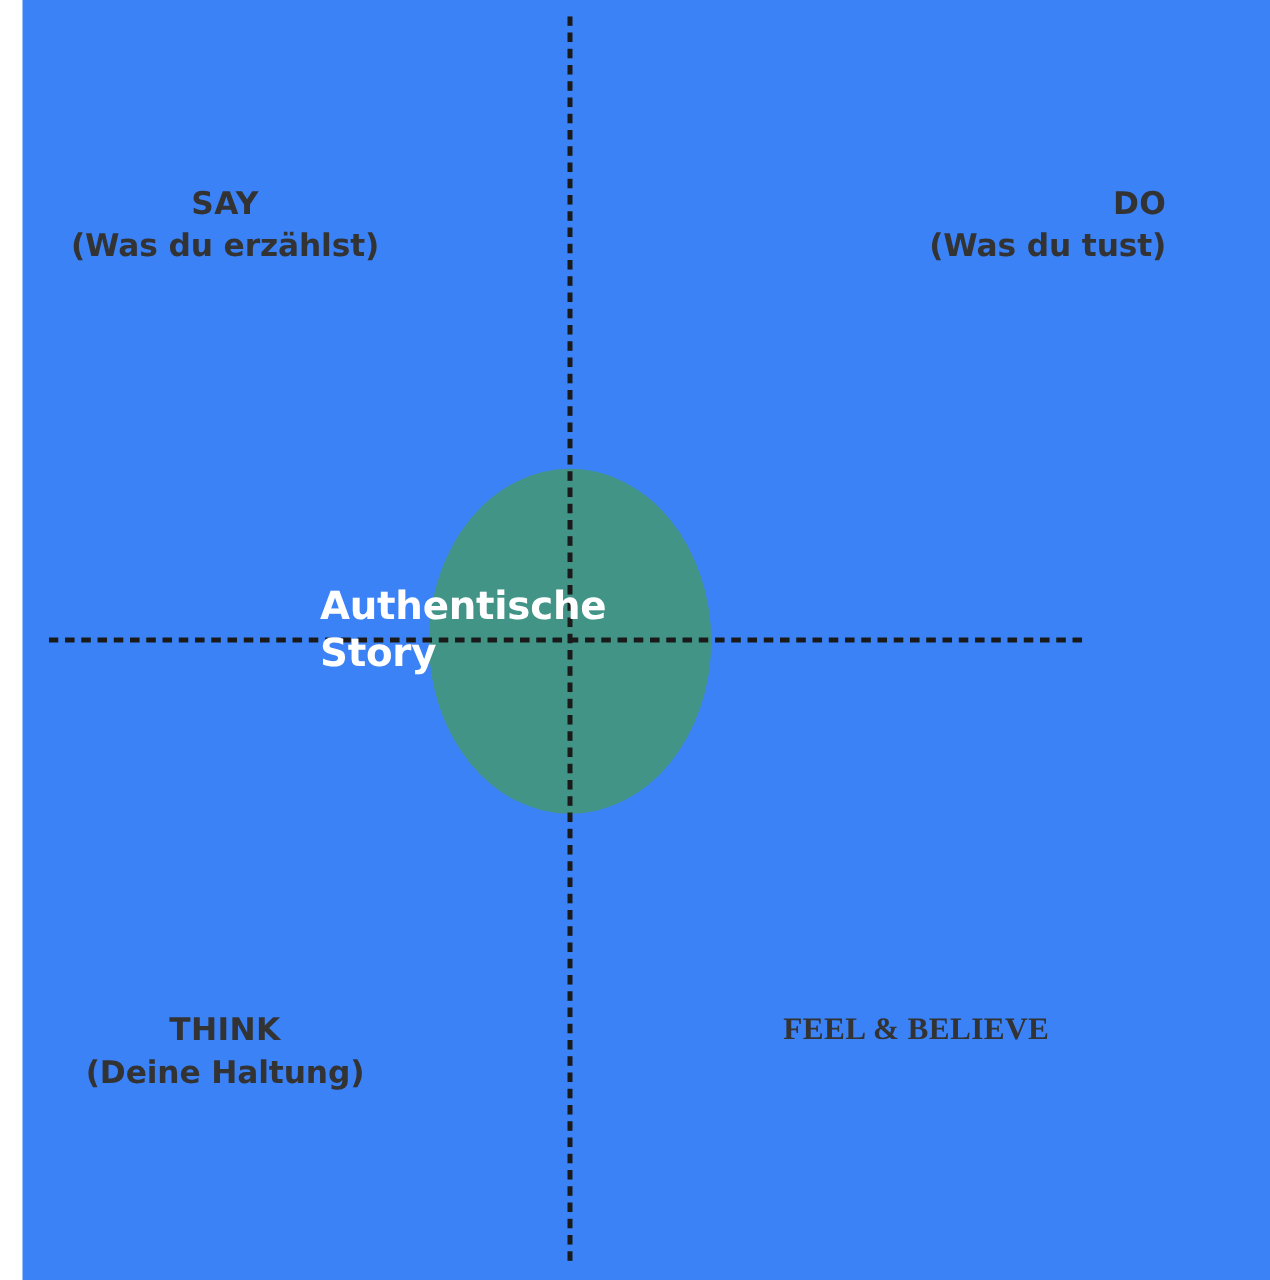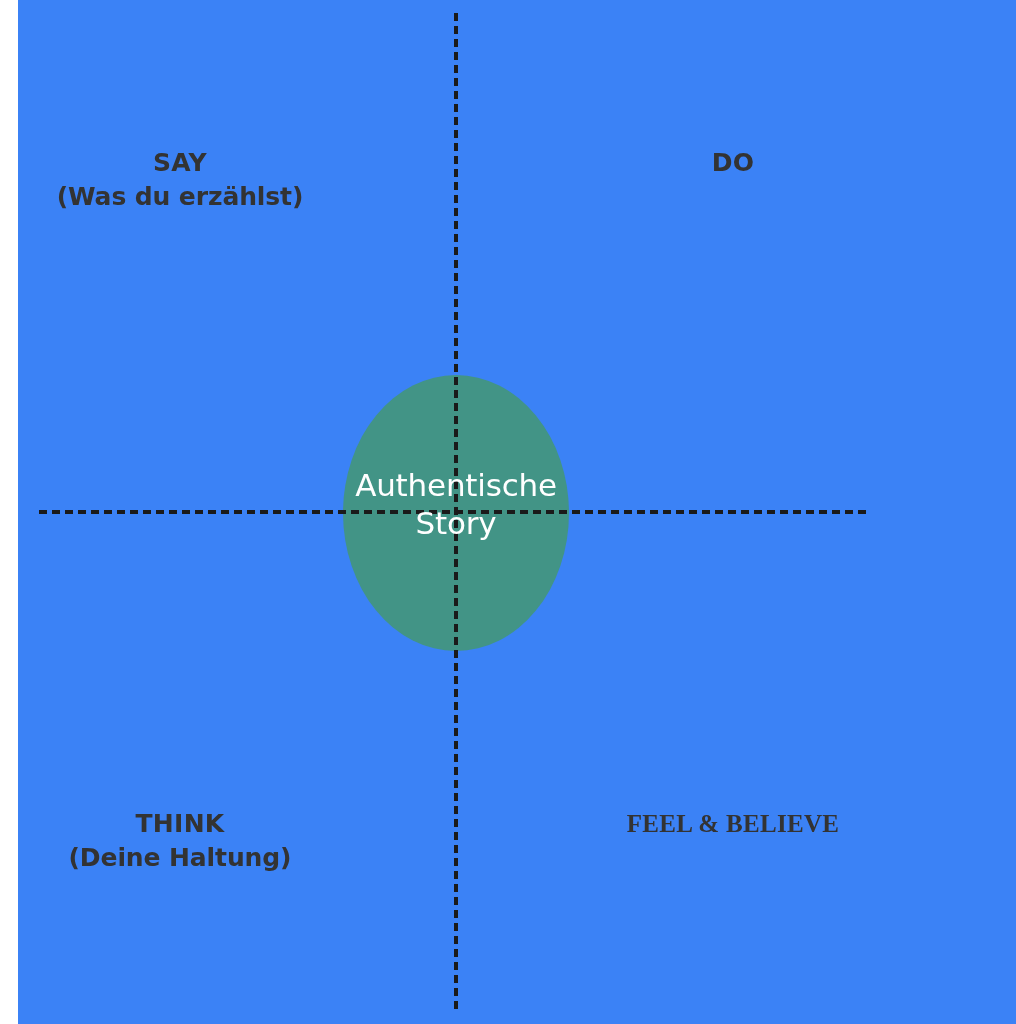--- a/index.html
+++ b/index.html
@@ -59,23 +59,23 @@
     height: 276px;
     border-radius: 50%;
     background: #429486;
     z-index: 3;
   }
   .core-label {
     position: absolute;
     left: 238px;
     top: 466px;
     width: 400px;
-    text-align: center;
+    text-align: left;
     color: #ffffff;
-    font-weight: normal;
+    font-weight: bold;
     font-size: 31px;
     line-height: 38px;
     letter-spacing: -0.2px;
     white-space: pre-line;
     z-index: 6;
     pointer-events: none;
   }
 
   
   .quad {
@@ -92,39 +92,40 @@
     letter-spacing: 0.3px;
   }
   .quad .q-sub {
     display: block;
     font-size: 25px;
     line-height: 34px;
     letter-spacing: -0.1px;
   }
 
   .quad-say   { left: -38px;  top: 146px; width: 400px; }
-  .quad-do    { left: 515px;  top: 146px; width: 400px; }
+  .quad-do    { left: 515px;  top: 146px; width: 400px; text-align: right; }
   .quad-think { left: -38px;  top: 807px; width: 400px; }
   .quad-feel  { left: 415px;  top: 807px; width: 600px; font-family: Liberation Serif, serif; }
 </style>
 </head>
 <body>
 
 <div id="canvas">
 
   <div class="axis-v"></div>
   <div class="axis-h"></div>
 
   <div class="quad quad-say">
     <span class="q-title">SAY</span>
     <span class="q-sub">(Was du erzählst)</span>
   </div>
 
   <div class="quad quad-do">
     <span class="q-title">DO</span>
+    <span class="q-sub">(Was du tust)</span>
   </div>
 
   <div class="quad quad-think">
     <span class="q-title">THINK</span>
     <span class="q-sub">(Deine Haltung)</span>
   </div>
 
   <div class="quad quad-feel">
     <span class="q-title">FEEL &amp; BELIEVE</span>
   </div>

